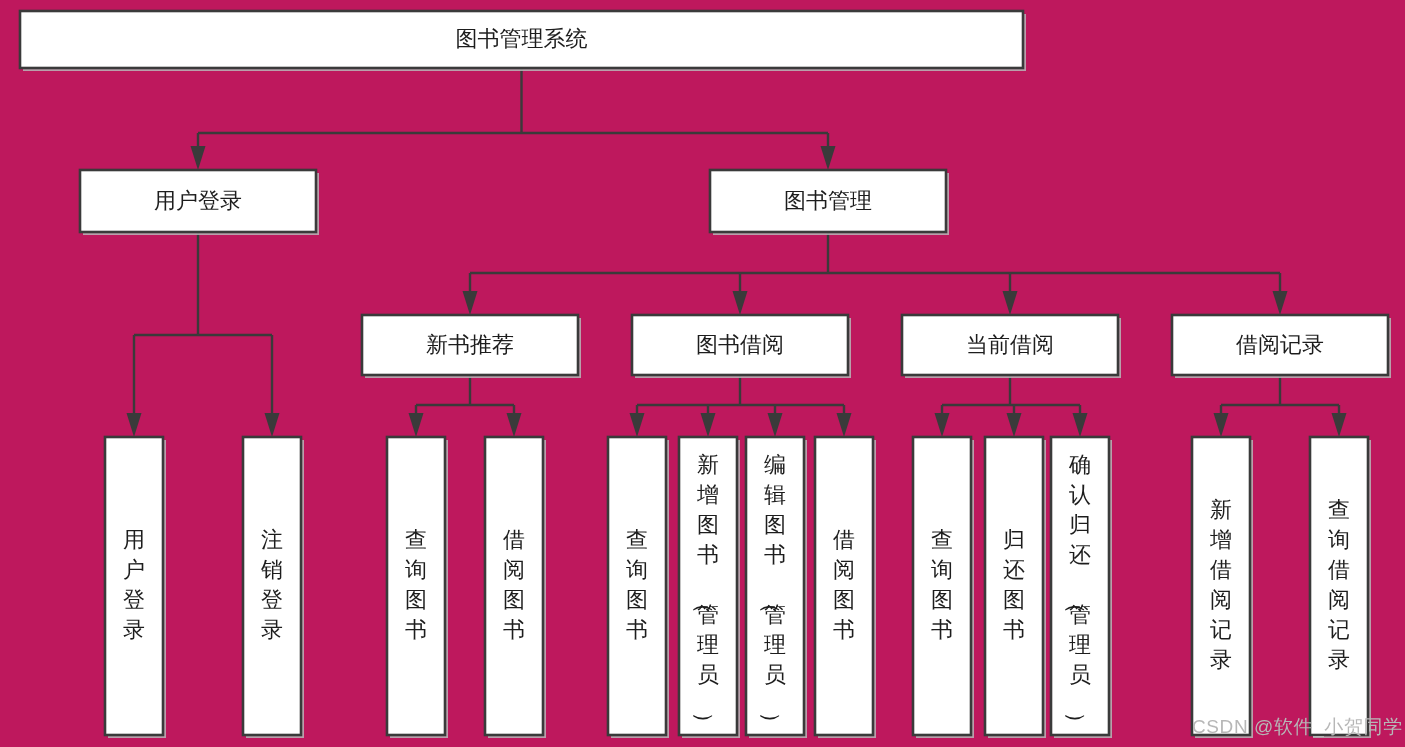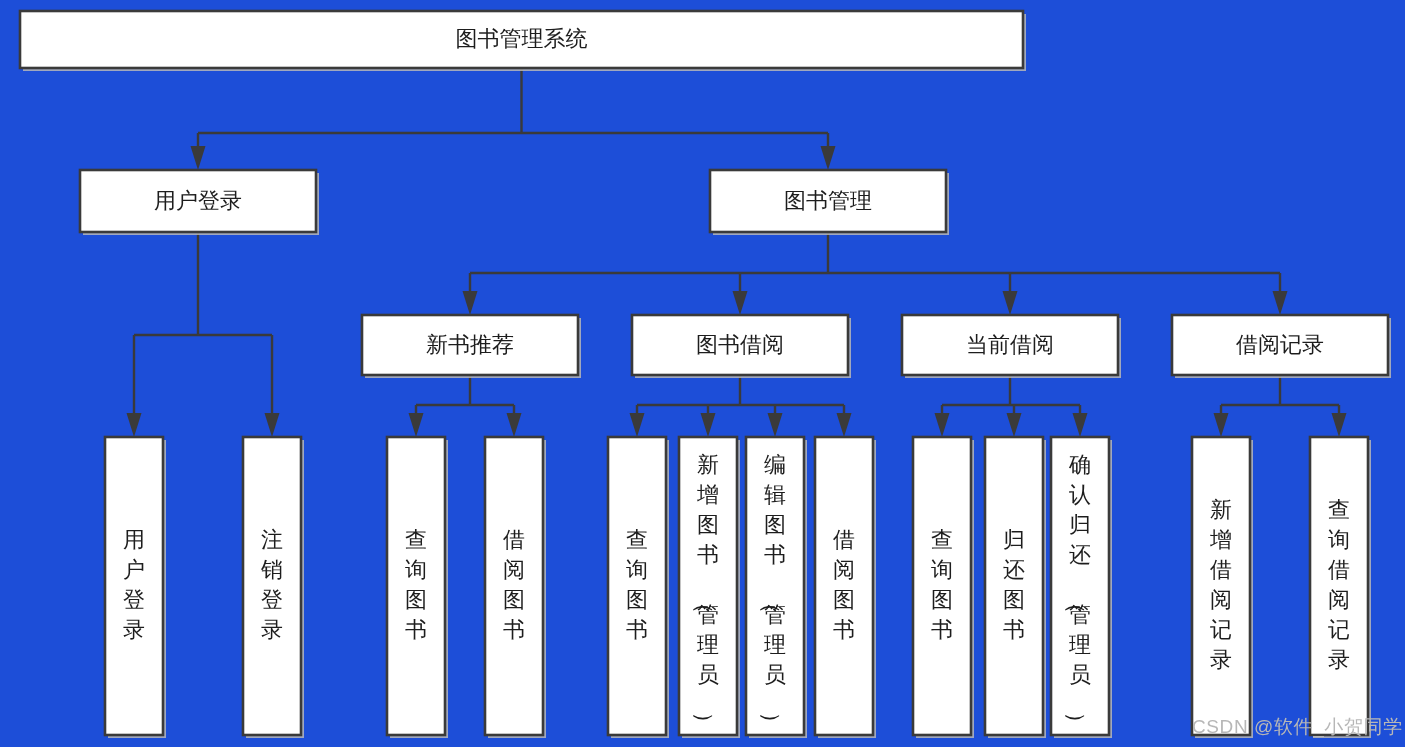--- a/index.html
+++ b/index.html
@@ -8,21 +8,21 @@
     padding: 0;
     background: #ffffff;
   }
   body {
     font-family: "Liberation Sans", "DejaVu Sans", sans-serif;
   }
   #diagram-root {
     position: relative;
     width: 1405px;
     height: 747px;
-    background: #1d4ed8;
+    background: #be185d;
     overflow: hidden;
   }
   svg#tree-svg {
     position: absolute;
     left: 0;
     top: 0;
     width: 1405px;
     height: 747px;
     display: block;
   }

